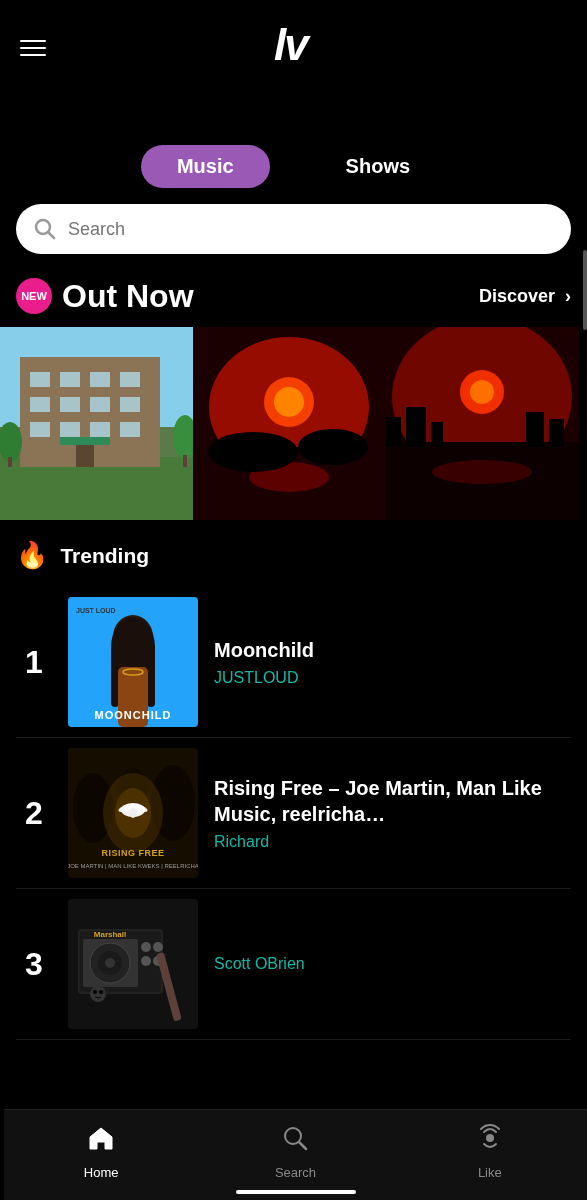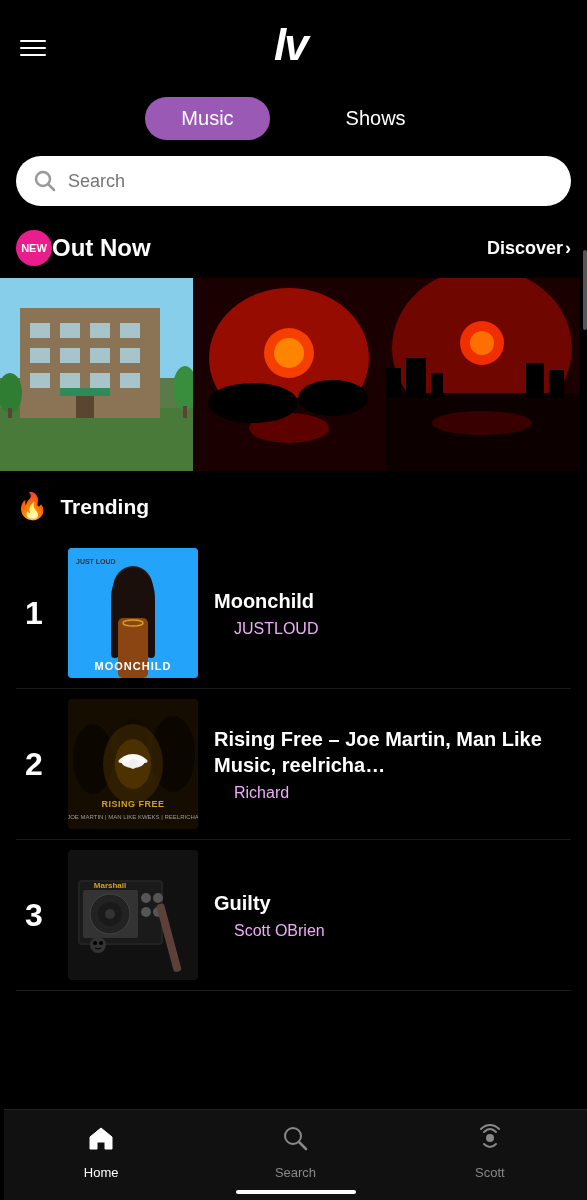--- a/index.html
+++ b/index.html
@@ -48,25 +48,26 @@
     
     .tabs {
       display: flex;
       align-items: center;
       justify-content: center;
       gap: 40px;
       padding: 10px 20px 16px;
     }
     .tab {
       font-size: 20px;
-      font-weight: 400;
+      font-weight: 700;
       cursor: pointer;
       padding: 10px 36px;
       border-radius: 30px;
       color: #fff;
+      margin-top: 48px;
     }
     .tab.active {
       background: #9B59B6;
       color: #fff;
     }
 
     
     .search-bar-container {
       padding: 0 16px 16px;
     }
@@ -93,48 +94,49 @@
 
     
     .section-header {
       display: flex;
       align-items: center;
       justify-content: space-between;
       padding: 8px 16px 12px;
     }
     .section-title-group {
       display: flex;
-      align-items: center;
+      align-items: flex-start;
+      gap: 10px;
     }
     .new-badge {
       background: #E91E8C;
       color: #fff;
       font-size: 11px;
       font-weight: 800;
       padding: 3px 7px;
       border-radius: 50%;
       width: 36px;
       height: 36px;
       display: flex;
       align-items: center;
       justify-content: center;
     }
     .section-title {
-      font-size: 24px;
+      font-size: 32px;
       font-weight: 700;
       color: #fff;
     }
     .discover-link {
       font-size: 18px;
       font-weight: 600;
       color: #fff;
       cursor: pointer;
       display: flex;
       align-items: center;
-      gap: 2px;
+      gap: 10px;
     }
     .discover-arrow {
       font-size: 18px;
       color: #fff;
     }
 
     
     .album-scroll {
       display: flex;
       gap: 0;
@@ -201,22 +203,21 @@
     }
     .track-name {
       font-size: 20px;
       font-weight: 700;
       color: #fff;
       line-height: 1.3;
       margin-bottom: 6px;
     }
     .track-artist {
       font-size: 16px;
-      color: #f0abfc;
-      margin-left: 20px;
+      color: #14b8a6;
     }
 
     
     .bottom-nav {
       position: absolute;
       bottom: 0;
       left: 4px;
       right: 0;
       background: #111;
       border-top: 1px solid #222;
@@ -494,21 +495,20 @@
 
         <rect x="88" y="55" width="8" height="70" rx="3" fill="#5D4037" transform="rotate(-15 88 55)"></rect>
 
         <circle cx="30" cy="95" r="8" fill="#333"></circle>
         <circle cx="27" cy="93" r="2" fill="#000"></circle>
         <circle cx="33" cy="93" r="2" fill="#000"></circle>
         <path d="M27 98 Q30 100 33 98" stroke="#000" stroke-width="1" fill="none"></path>
       </svg>
     </div>
     <div class="track-info">
-      <div class="track-name">Guilty</div>
       <div class="track-artist">Scott OBrien</div>
     </div>
   </div>
 </div>
 
 <div class="bottom-nav">
 
   <div class="nav-item">
     <div class="nav-icon active">
       <svg width="28" height="28" viewBox="0 0 28 28" fill="none">
@@ -531,17 +531,17 @@
 
   <div class="nav-item">
     <div class="nav-icon">
       <svg width="28" height="28" viewBox="0 0 28 28" fill="none">
         <circle cx="14" cy="14" r="4" fill="#888"></circle>
         <path d="M8 8C9.8 6.2 12 5 14 5C16 5 18.2 6.2 20 8" stroke="#888" stroke-width="2" fill="none" stroke-linecap="round"></path>
         <path d="M5 5C7.8 2.2 11 1 14 1C17 1 20.2 2.2 23 5" stroke="#888" stroke-width="2" fill="none" stroke-linecap="round"></path>
         <path d="M8 20C9.8 21.8 12 23 14 23C16 23 18.2 21.8 20 20" stroke="#888" stroke-width="2" fill="none" stroke-linecap="round"></path>
       </svg>
     </div>
-    <span class="nav-label">Scott</span>
+    <span class="nav-label">Like</span>
   </div>
 
   <div class="nav-indicator"></div>
 </div>
 
 </body></html>

